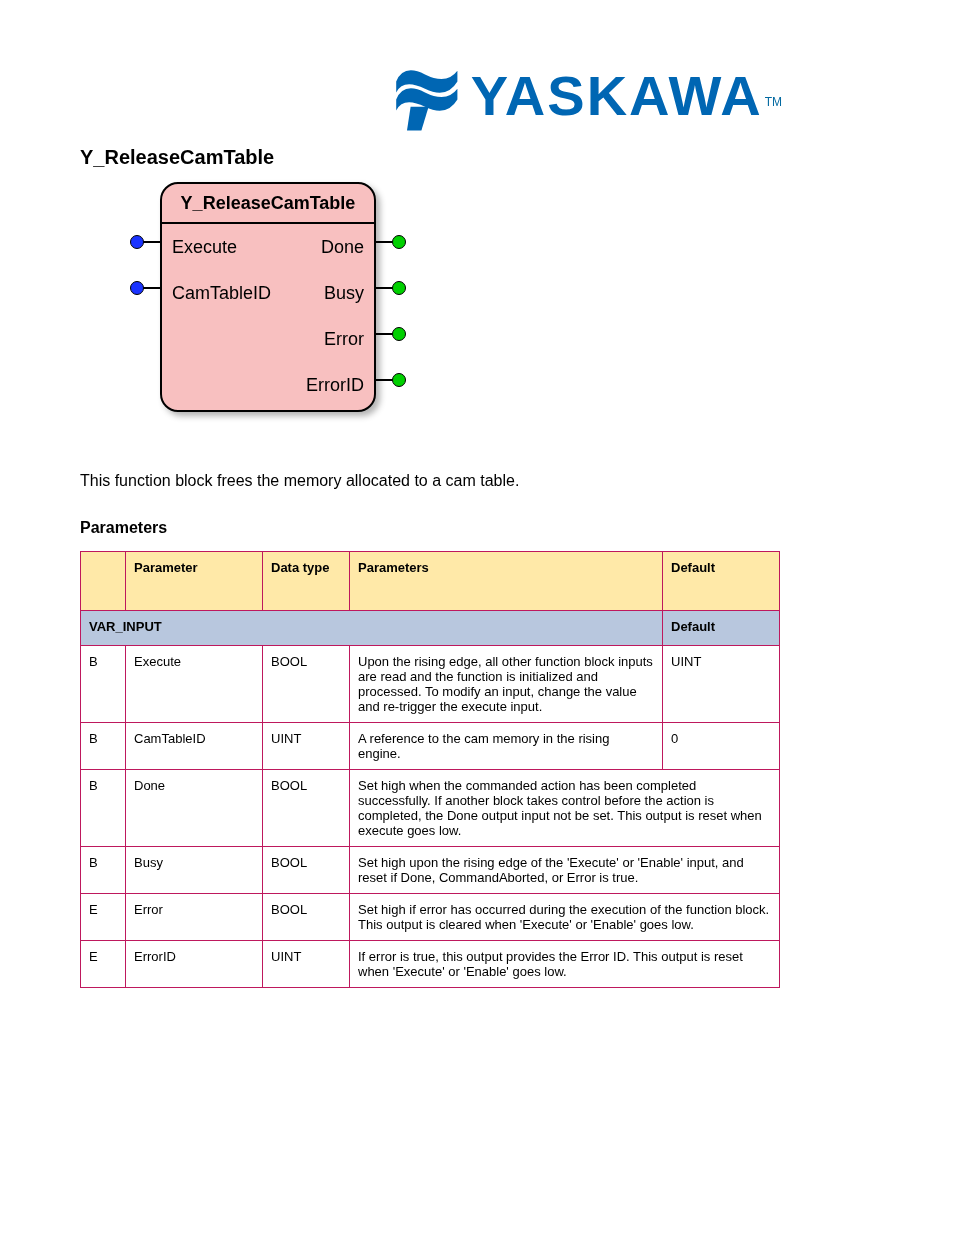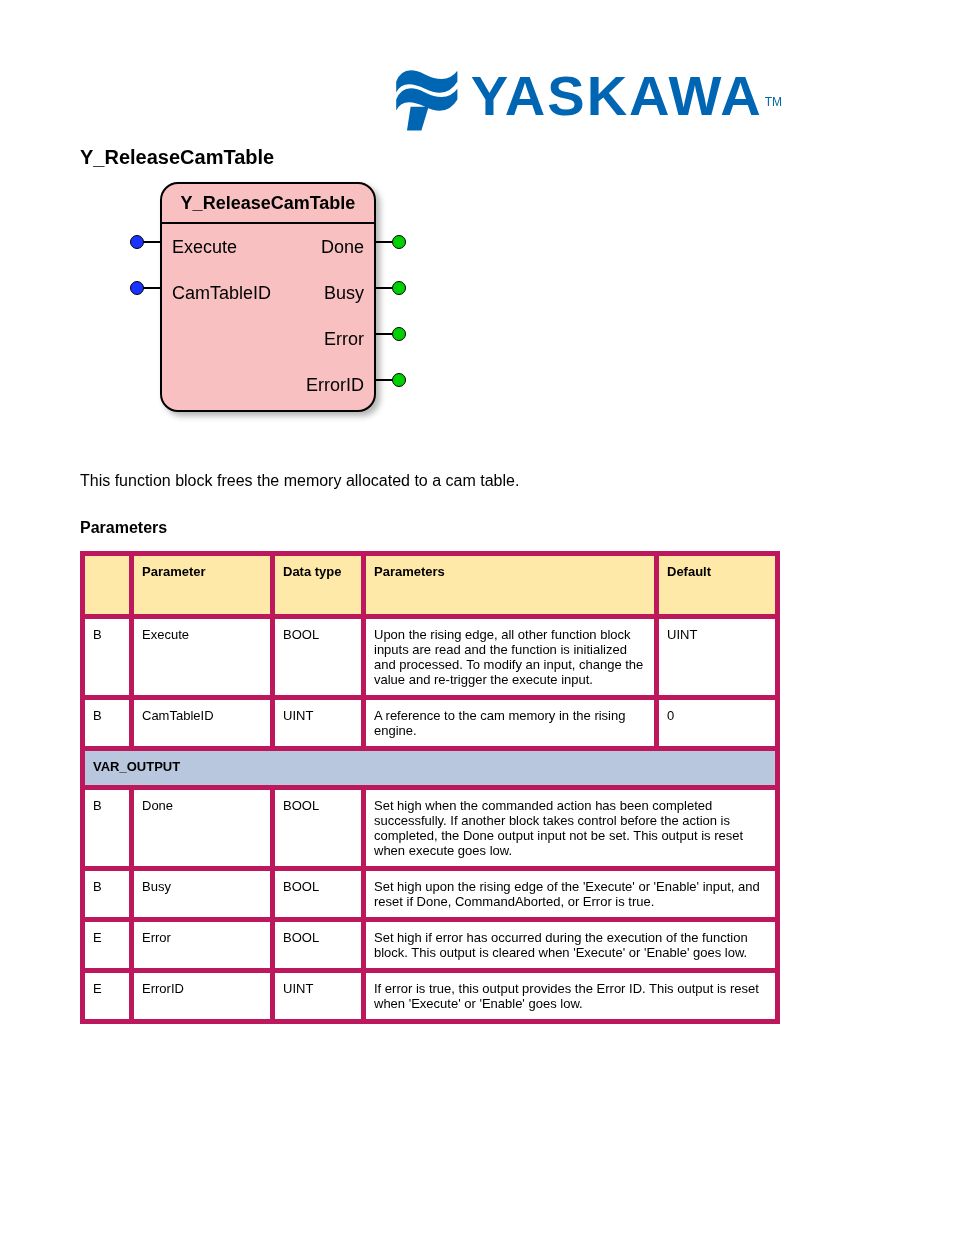--- a/index.html
+++ b/index.html
@@ -132,21 +132,21 @@
   .dot-r3 { left: 272px; top: 145px; }
   .dot-r4 { left: 272px; top: 191px; }
 
   
   table.params {
     width: 100%;
     border-collapse: collapse;
     font-size: 13px;
   }
   table.params th, table.params td {
-    border: 5px solid #be185d;
+    border: 1px solid #be185d;
     padding: 8px 8px;
     text-align: left;
     vertical-align: top;
     margin-top: 12px;
   }
   .hdr-row th {
     background: #ffe9a8;
     font-weight: bold;
     height: 42px;
   }
@@ -222,37 +222,38 @@
 
   <table class="params">
     <tbody>
         <tr class="hdr-row">
       <th class="col-io"></th>
       <th class="col-param">Parameter</th>
       <th class="col-type">Data type</th>
       <th class="col-desc">Parameters</th>
       <th class="col-default">Default</th>
     </tr>
+    <tr class="section-row">
+      <td colspan="4">VAR_INPUT</td>
+      <td>Default</td>
+    </tr>
     <tr>
       <td class="col-io">B</td>
       <td>Execute</td>
       <td>BOOL</td>
       <td>Upon the rising edge, all other function block inputs are read and the function is initialized and processed. To modify an input, change the value and re-trigger the execute input.</td>
       <td>UINT</td>
     </tr>
     <tr>
       <td class="col-io">B</td>
       <td>CamTableID</td>
       <td>UINT</td>
       <td>A reference to the cam memory in the rising engine.</td>
       <td>0</td>
     </tr>
-    <tr class="section-row">
-      <td colspan="5">VAR_OUTPUT</td>
-    </tr>
     <tr>
       <td class="col-io">B</td>
       <td>Done</td>
       <td>BOOL</td>
       <td colspan="2">Set high when the commanded action has been completed successfully. If another block takes control before the action is completed, the Done output input not be set. This output is reset when execute goes low.</td>
     </tr>
     <tr>
       <td class="col-io">B</td>
       <td>Busy</td>
       <td>BOOL</td>

